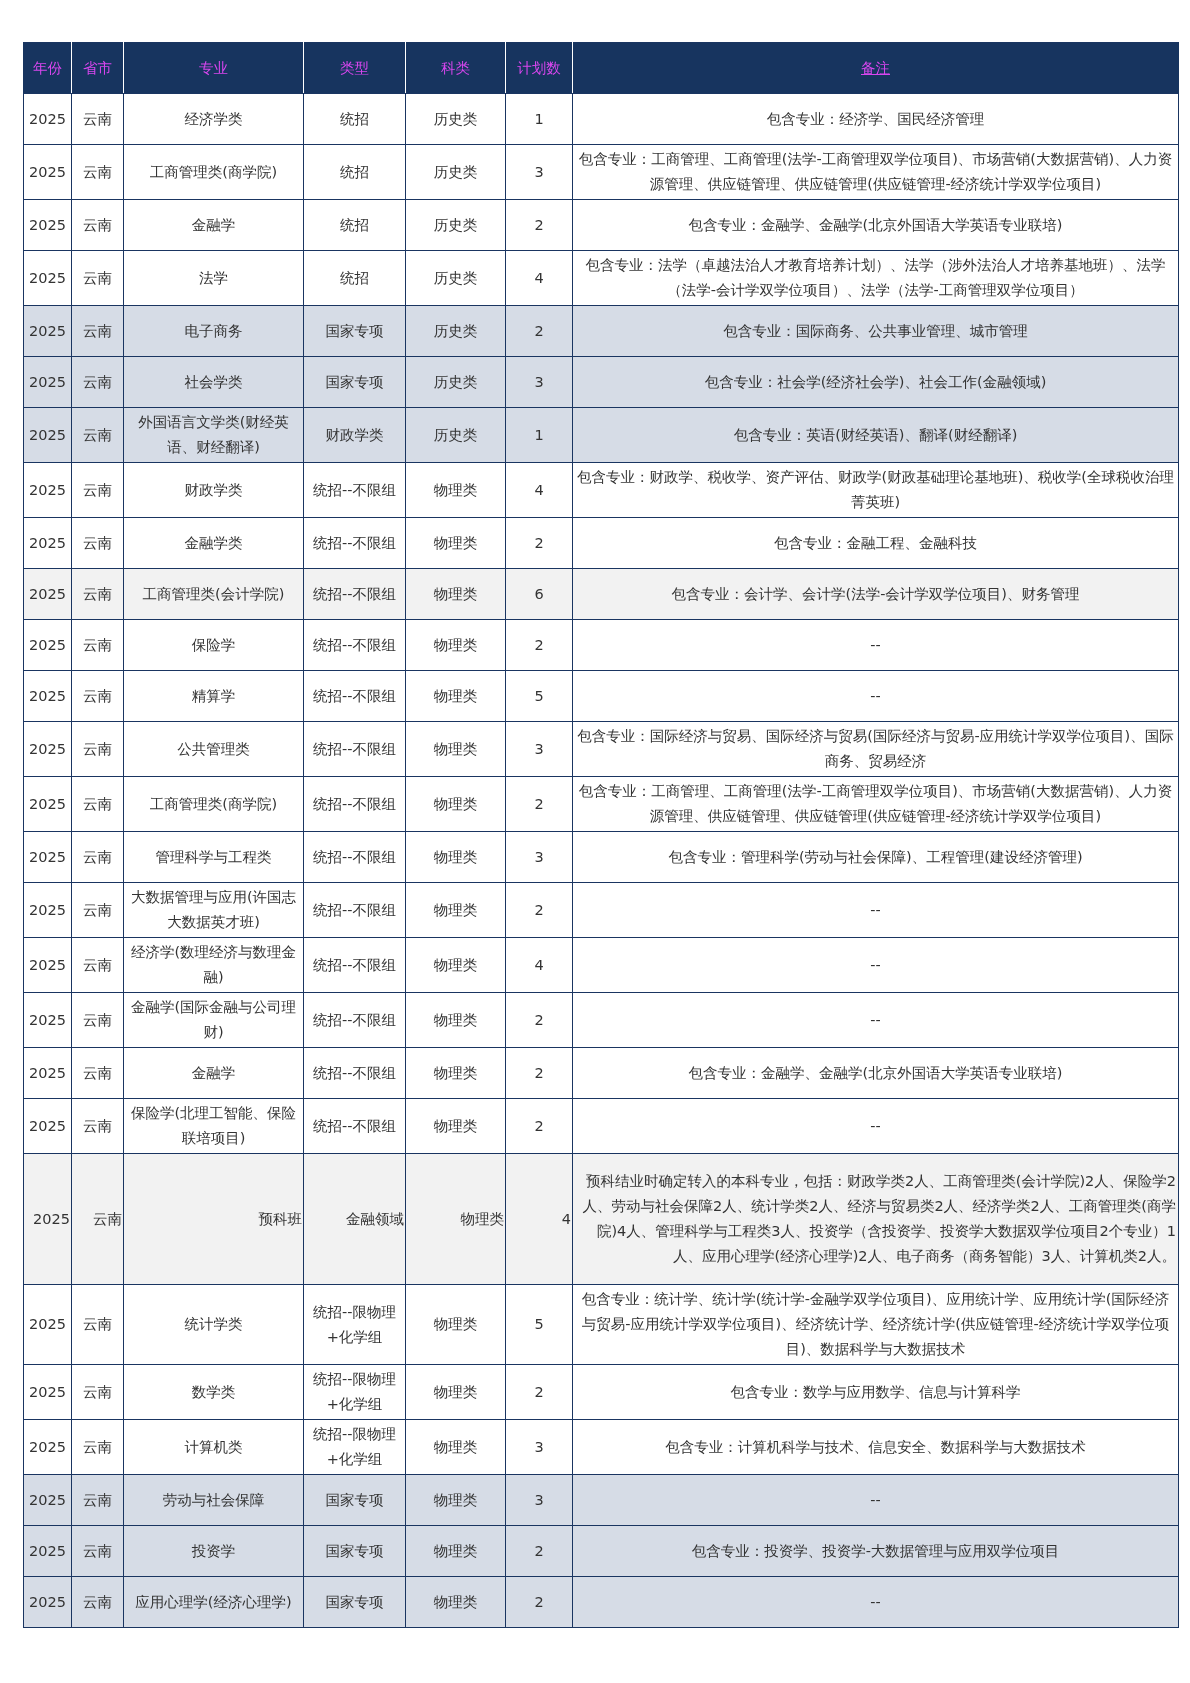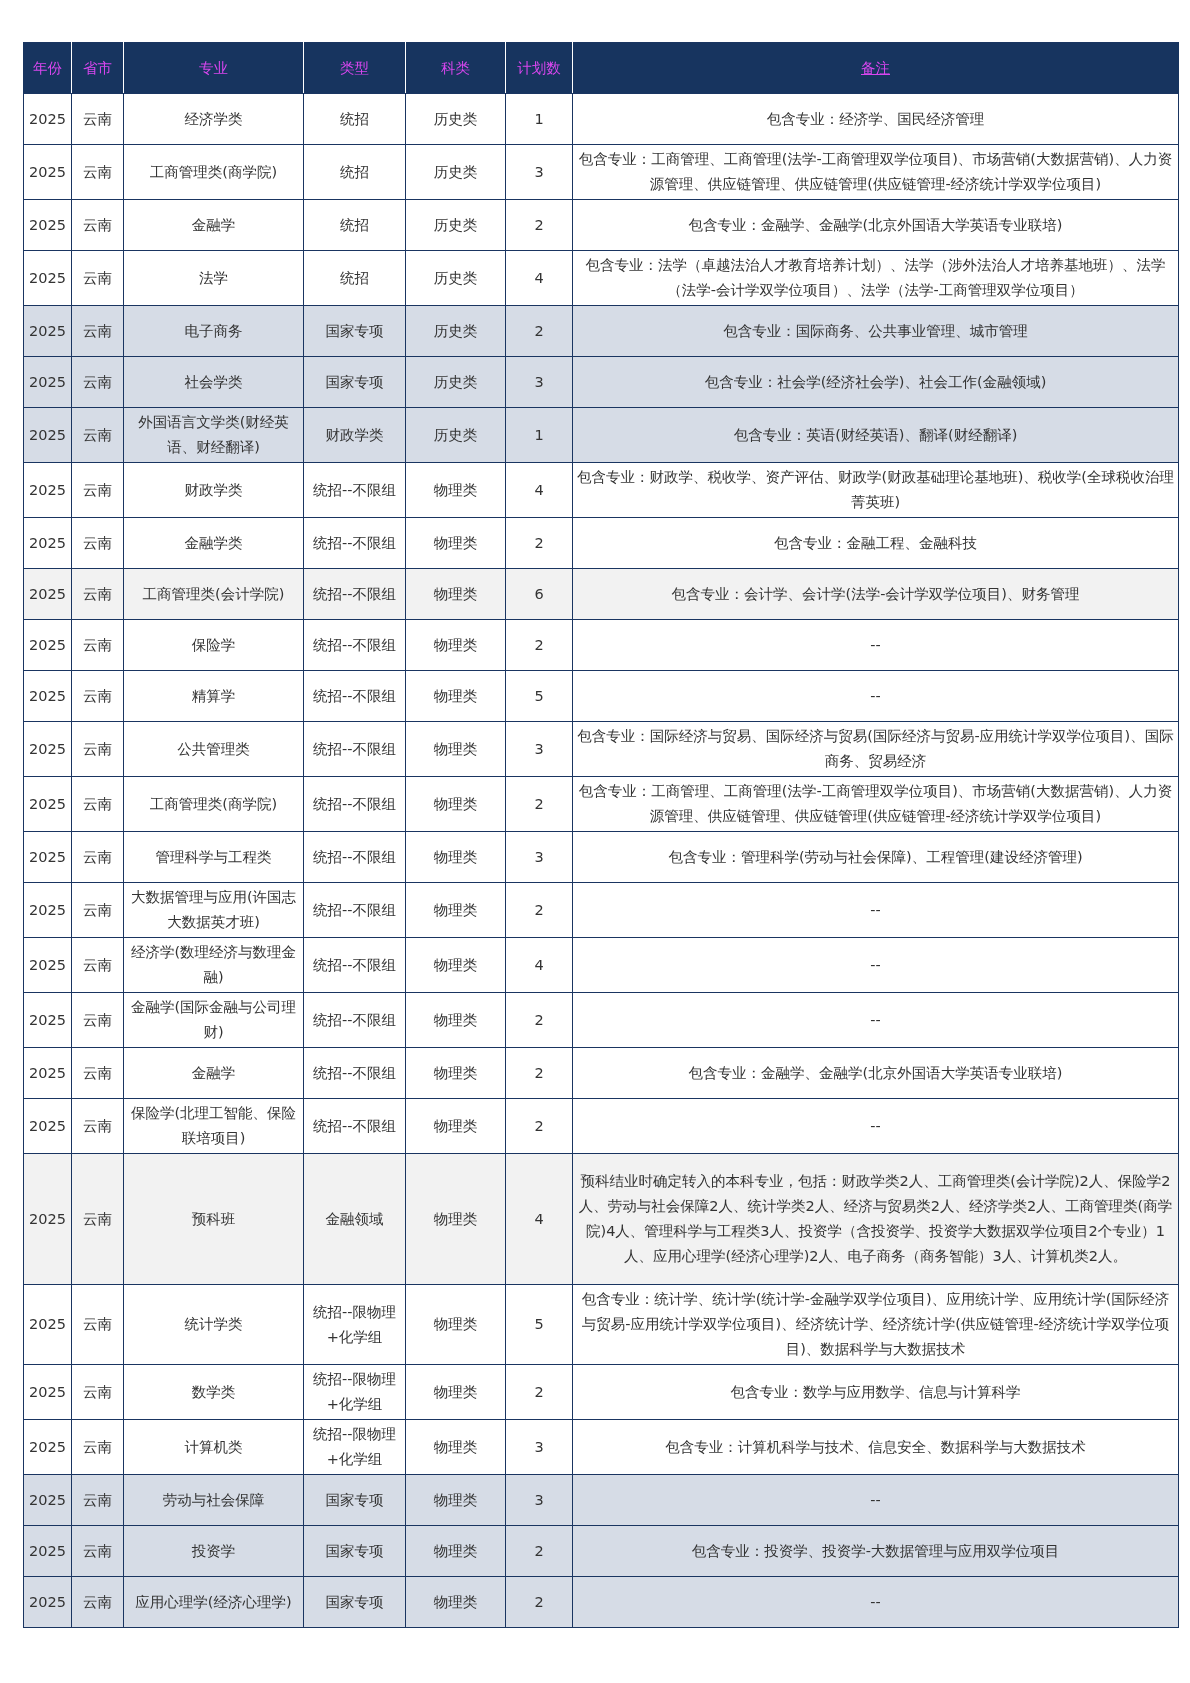--- a/index.html
+++ b/index.html
@@ -5,21 +5,21 @@
   html, body { margin: 0; padding: 0; background: #ffffff; }
   body { width: 1190px; height: 1683px; position: relative; font-family: "DejaVu Sans", "Liberation Sans", sans-serif; }
   .wrap { position: absolute; left: 23px; top: 42px; width: 1155px; }
   table { border-collapse: collapse; width: 1155px; table-layout: fixed; font-size: 14.5px; color: #333333; }
   th, td { border: 1.5px solid #1a3561; text-align: center; vertical-align: middle; padding: 0 1px; line-height: 25px; }
   thead th { background: #17345f; color: #d946ef; font-weight: normal; height: 50px; border-color: #1a3561; border-right-color: #ffffff; border-left-color: #ffffff; }
   thead th:first-child { border-left-color: #17345f; }
   thead th:last-child { border-right-color: #17345f; text-decoration: underline; }
   tbody td { height: 50px; }
   tr.multi td { height: 54px; }
-  tr.tall td { height: 130px; }
+  tr.tall td { height: 130px; text-align: right; }
   tr.triple td { height: 79px; }
   tr.special td { background: #d6dce6; }
   tr.soft td { background: #f2f2f2; }
   td.remark { padding: 0 2px; }
   col.c-year { width: 48px; }
   col.c-prov { width: 52px; }
   col.c-major { width: 180px; }
   col.c-type { width: 102px; }
   col.c-cat { width: 100px; }
   col.c-num { width: 67px; }

